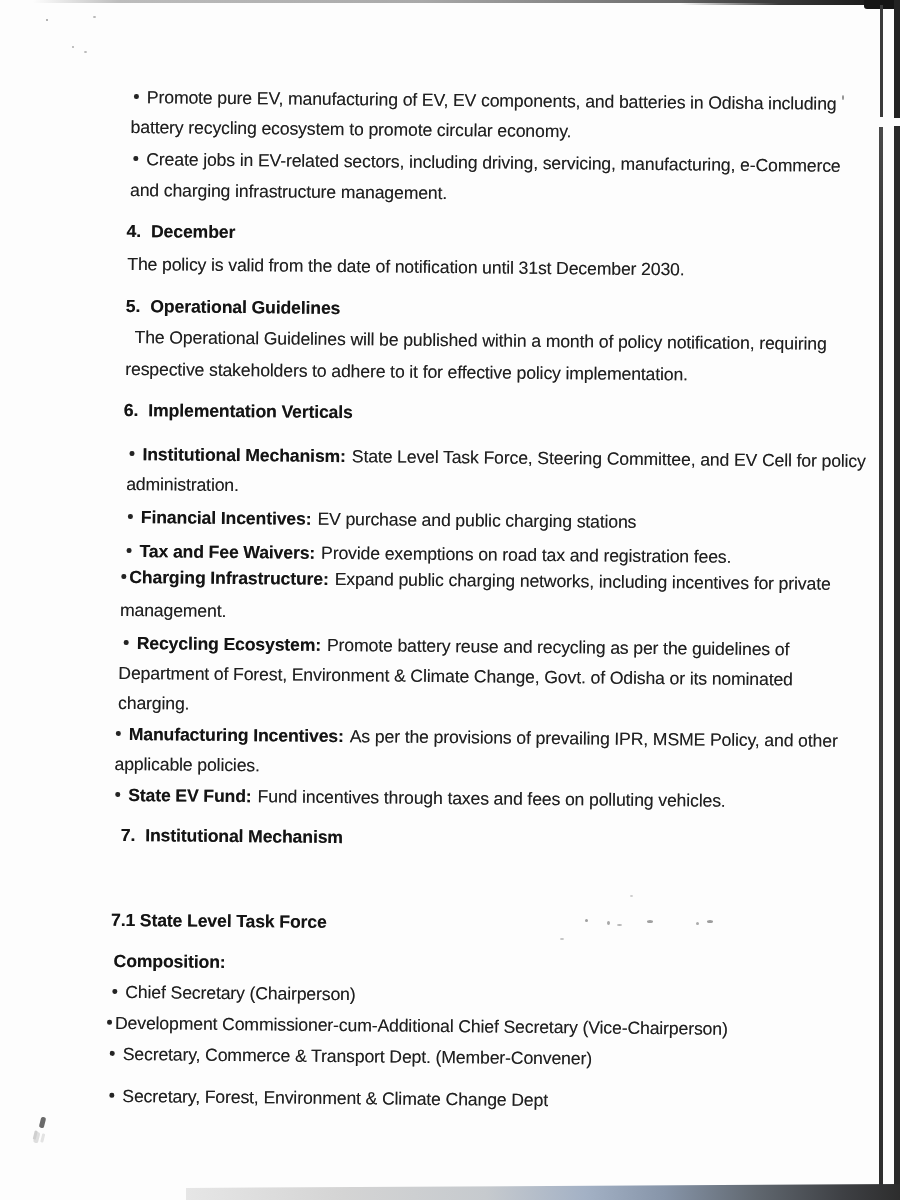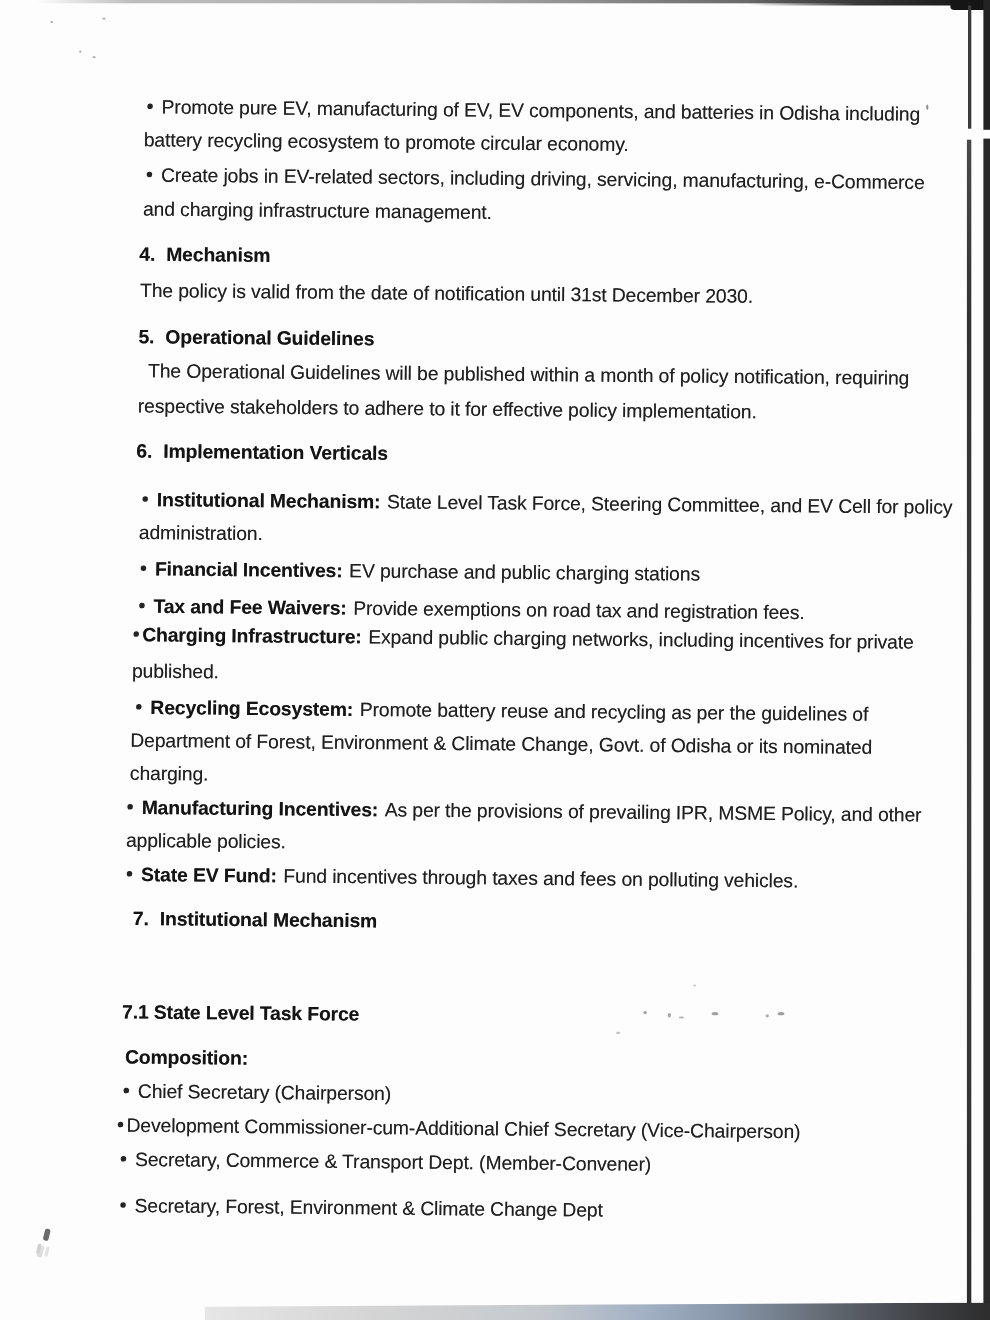--- a/index.html
+++ b/index.html
@@ -73,21 +73,21 @@
   </div>
   <div class="line" style="left:134px;top:148px">
     <span class="blt"></span>
     <span class="bt">Create jobs in EV-related sectors, including driving, servicing, manufacturing, e-Commerce</span>
   </div>
   <div class="line" style="left:131px;top:179px">
     <span>and charging infrastructure management.</span>
   </div>
 
   <div class="line hd" style="left:128px;top:220px">
-    <b class="num">4.</b><b class="ttl">Mechanism</b>
+    <b class="num">4.</b><b class="ttl">December</b>
   </div>
   <div class="line" style="left:129px;top:253px">
     <span>The policy is valid from the date of notification until 31st December 2030.</span>
   </div>
 
   <div class="line hd" style="left:128px;top:295px">
     <b class="num">5.</b><b class="ttl">Operational Guidelines</b>
   </div>
   <div class="line" style="left:137px;top:326px">
     <span>The Operational Guidelines will be published within a month of policy notification, requiring</span>
@@ -116,21 +116,21 @@
   <div class="line" style="left:131px;top:540px">
     <span class="blt"></span>
     <span class="bt"><b class="lbl">Tax and Fee Waivers:</b><span class="rest">Provide exemptions on road tax and registration fees.</span></span>
   </div>
 
   <div class="line" style="left:126px;top:566px">
     <span class="blt"></span>
     <span class="bt tight"><b class="lbl">Charging Infrastructure:</b><span class="rest">Expand public charging networks, including incentives for private</span></span>
   </div>
   <div class="line" style="left:125px;top:599px">
-    <span>published.</span>
+    <span>management.</span>
   </div>
 
   <div class="line" style="left:129px;top:632px">
     <span class="blt"></span>
     <span class="bt"><b class="lbl">Recycling Ecosystem:</b><span class="rest">Promote battery reuse and recycling as per the guidelines of</span></span>
   </div>
   <div class="line" style="left:124px;top:662px">
     <span>Department of Forest, Environment &amp; Climate Change, Govt. of Odisha or its nominated</span>
   </div>
   <div class="line" style="left:124px;top:692px">

